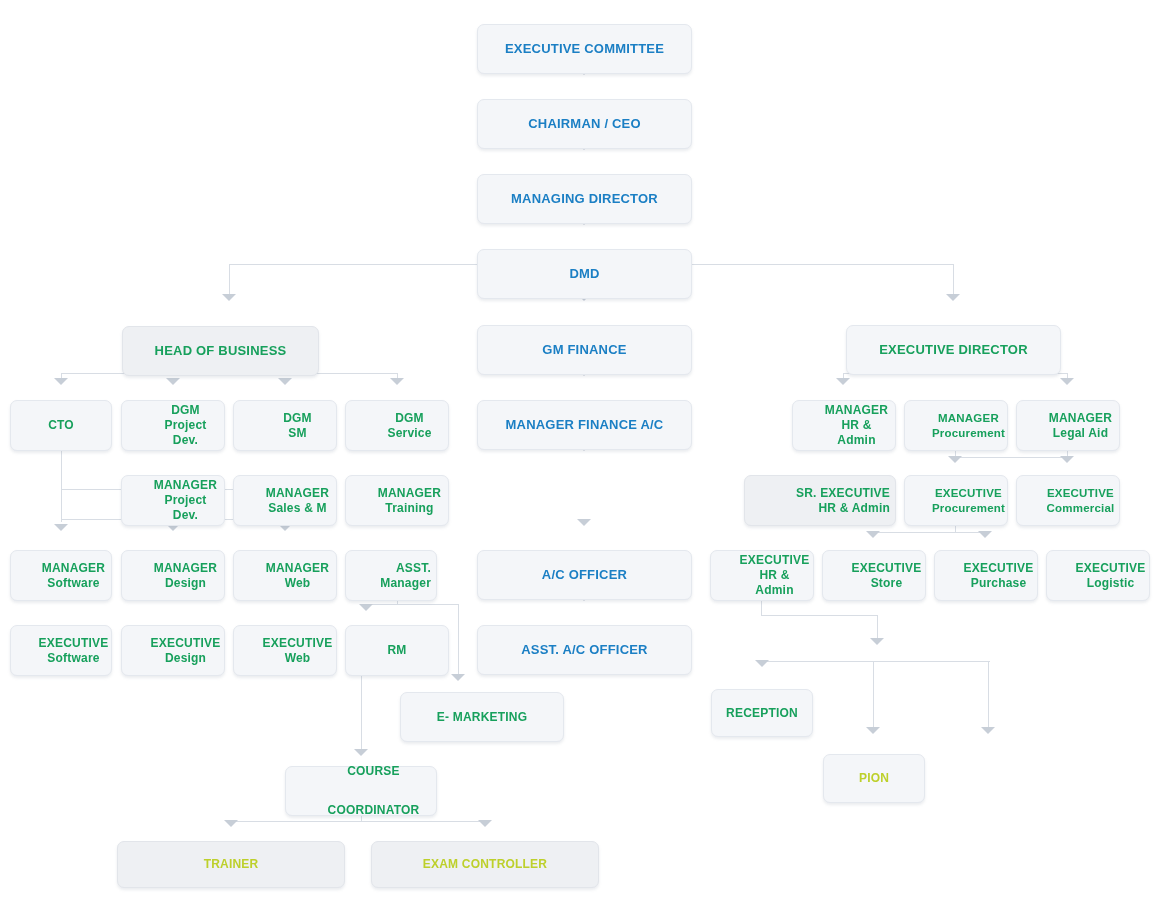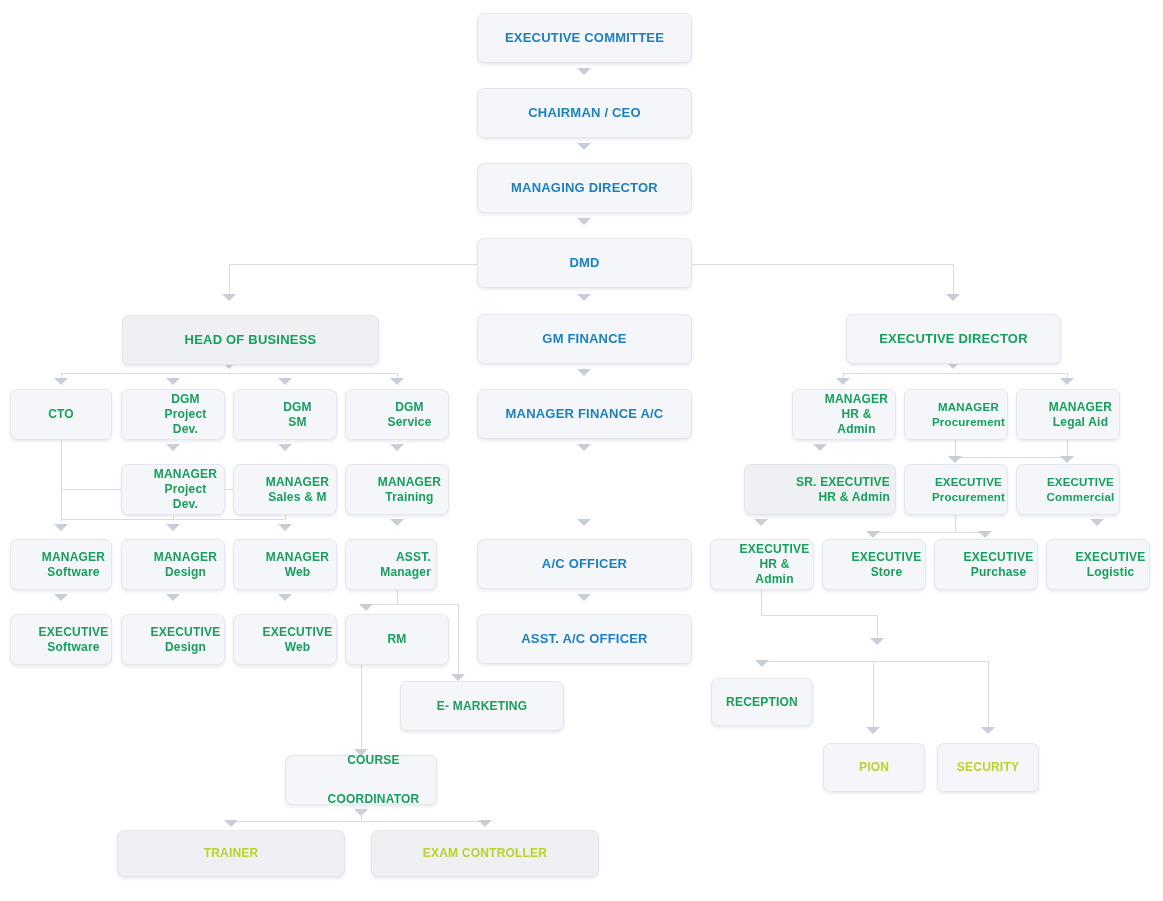--- a/index.html
+++ b/index.html
@@ -26,20 +26,21 @@
     box-shadow: 0 2px 3px rgba(140,150,165,0.18);
     display: flex;
     align-items: center;
     justify-content: center;
     text-align: center;
     font-weight: bold;
     letter-spacing: 0.2px;
     line-height: 1.25;
     padding: 2px 5px;
     user-select: none;
+    margin-top: 11px;
   }
   .node.blue  { color: #1b7fc4; }
   .node.green { color: #17a05c; }
   .node.lime  { color: #bdd02b; }
   .node.gray-fill { background: #eef0f3; border-color: #e2e5ea; }
   .node .l1 { display: block; }
   .node .l2 { display: block; }
   .node.two-line { flex-direction: column; padding-left: 30px; }
 
   
@@ -168,21 +169,21 @@
   <div class="node blue fs13" style="left:477px; top:88px; width:215px; height:50px;">
     <span>CHAIRMAN / CEO</span>
   </div>
   <div class="node blue fs13" style="left:477px; top:163px; width:215px; height:50px;">
     <span>MANAGING DIRECTOR</span>
   </div>
   <div class="node blue fs13" style="left:477px; top:238px; width:215px; height:50px;">
     <span>DMD</span>
   </div>
 
-  <div class="node green fs13 gray-fill" style="left:122px; top:315px; width:257px; height:50px;">
+  <div class="node green fs13 gray-fill" style="left:122px; top:315px; width:197px; height:50px;">
     <span>HEAD OF BUSINESS</span>
   </div>
   <div class="node blue fs13" style="left:477px; top:314px; width:215px; height:50px;">
     <span>GM FINANCE</span>
   </div>
   <div class="node green fs13" style="left:846px; top:314px; width:215px; height:50px;">
     <span>EXECUTIVE DIRECTOR</span>
   </div>
 
   <div class="node green fs12" style="left:10px; top:389px; width:102px; height:51px;">
@@ -313,17 +314,14 @@
     <span class="l1">EXECUTIVE</span>
     <span class="l2">Logistic</span>
   </div>
 
   <div class="node green fs12" style="left:711px; top:678px; width:102px; height:48px;">
     <span>RECEPTION</span>
   </div>
   <div class="node lime fs12" style="left:823px; top:743px; width:102px; height:49px;">
     <span>PION</span>
   </div>
-  <div class="node lime fs12" style="left:937px; top:743px; width:102px; height:49px;">
-    <span>SECURITY</span>
-  </div>
 
 </div>
 
 </body></html>

